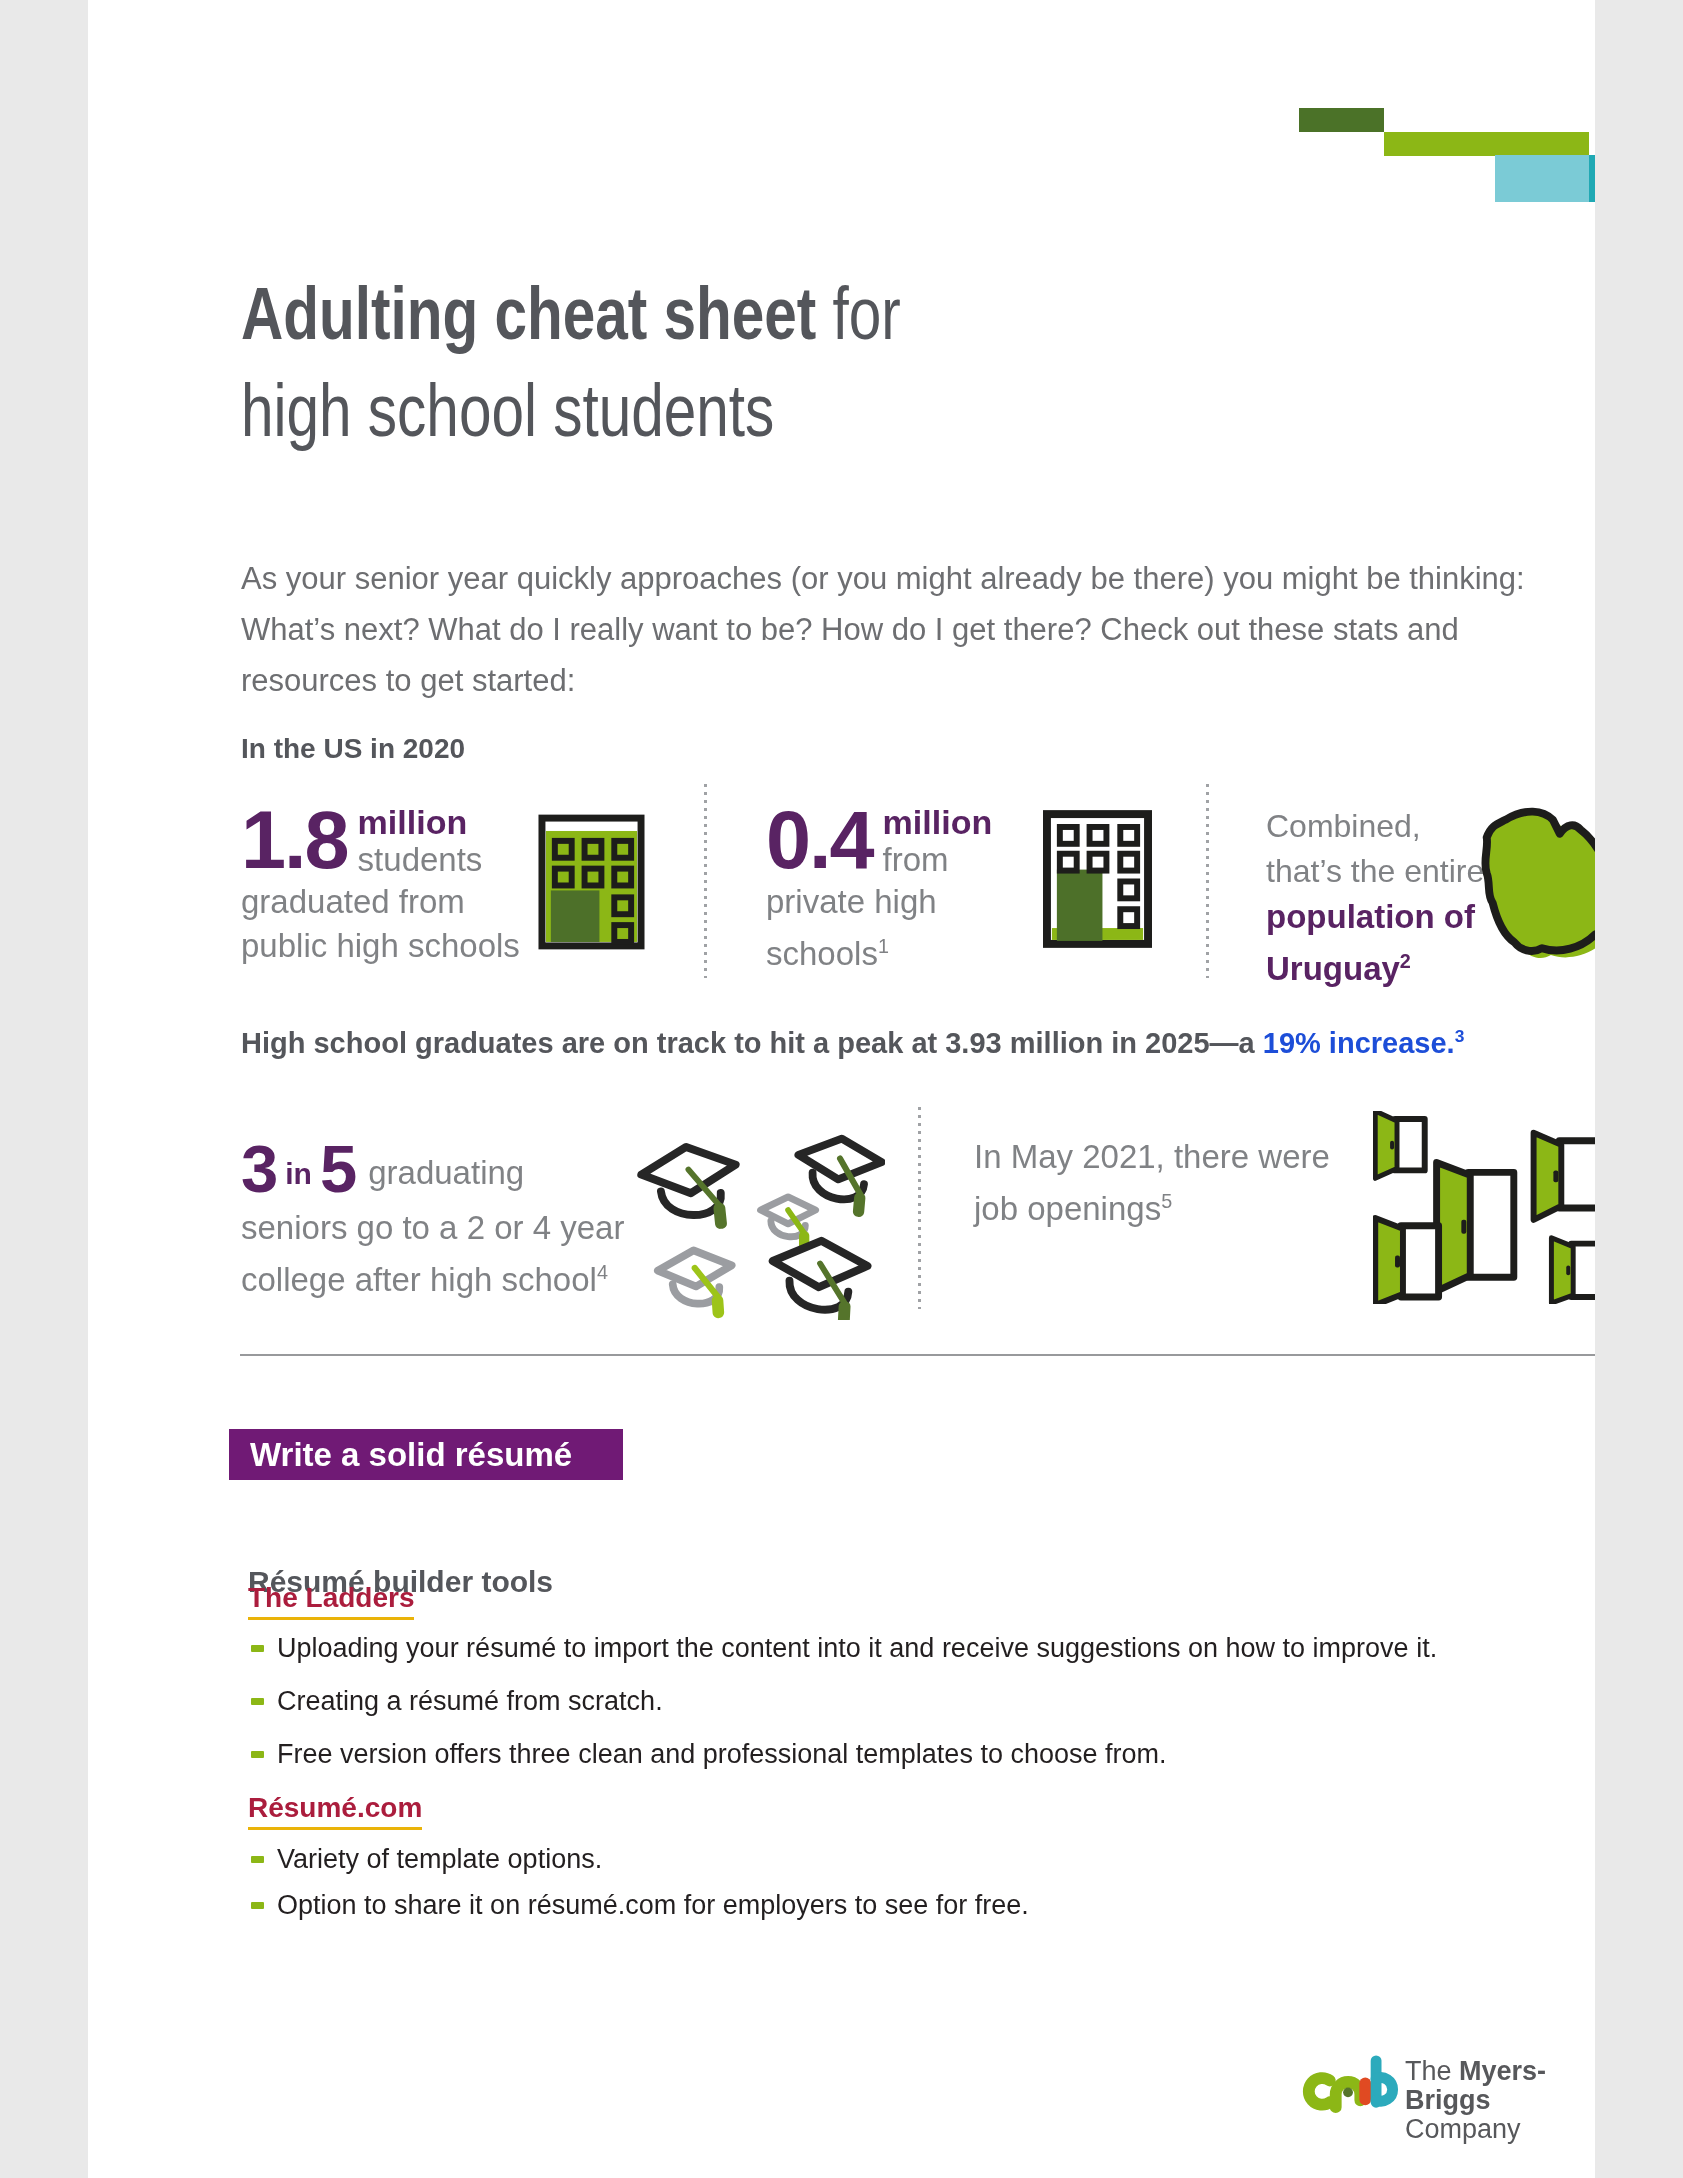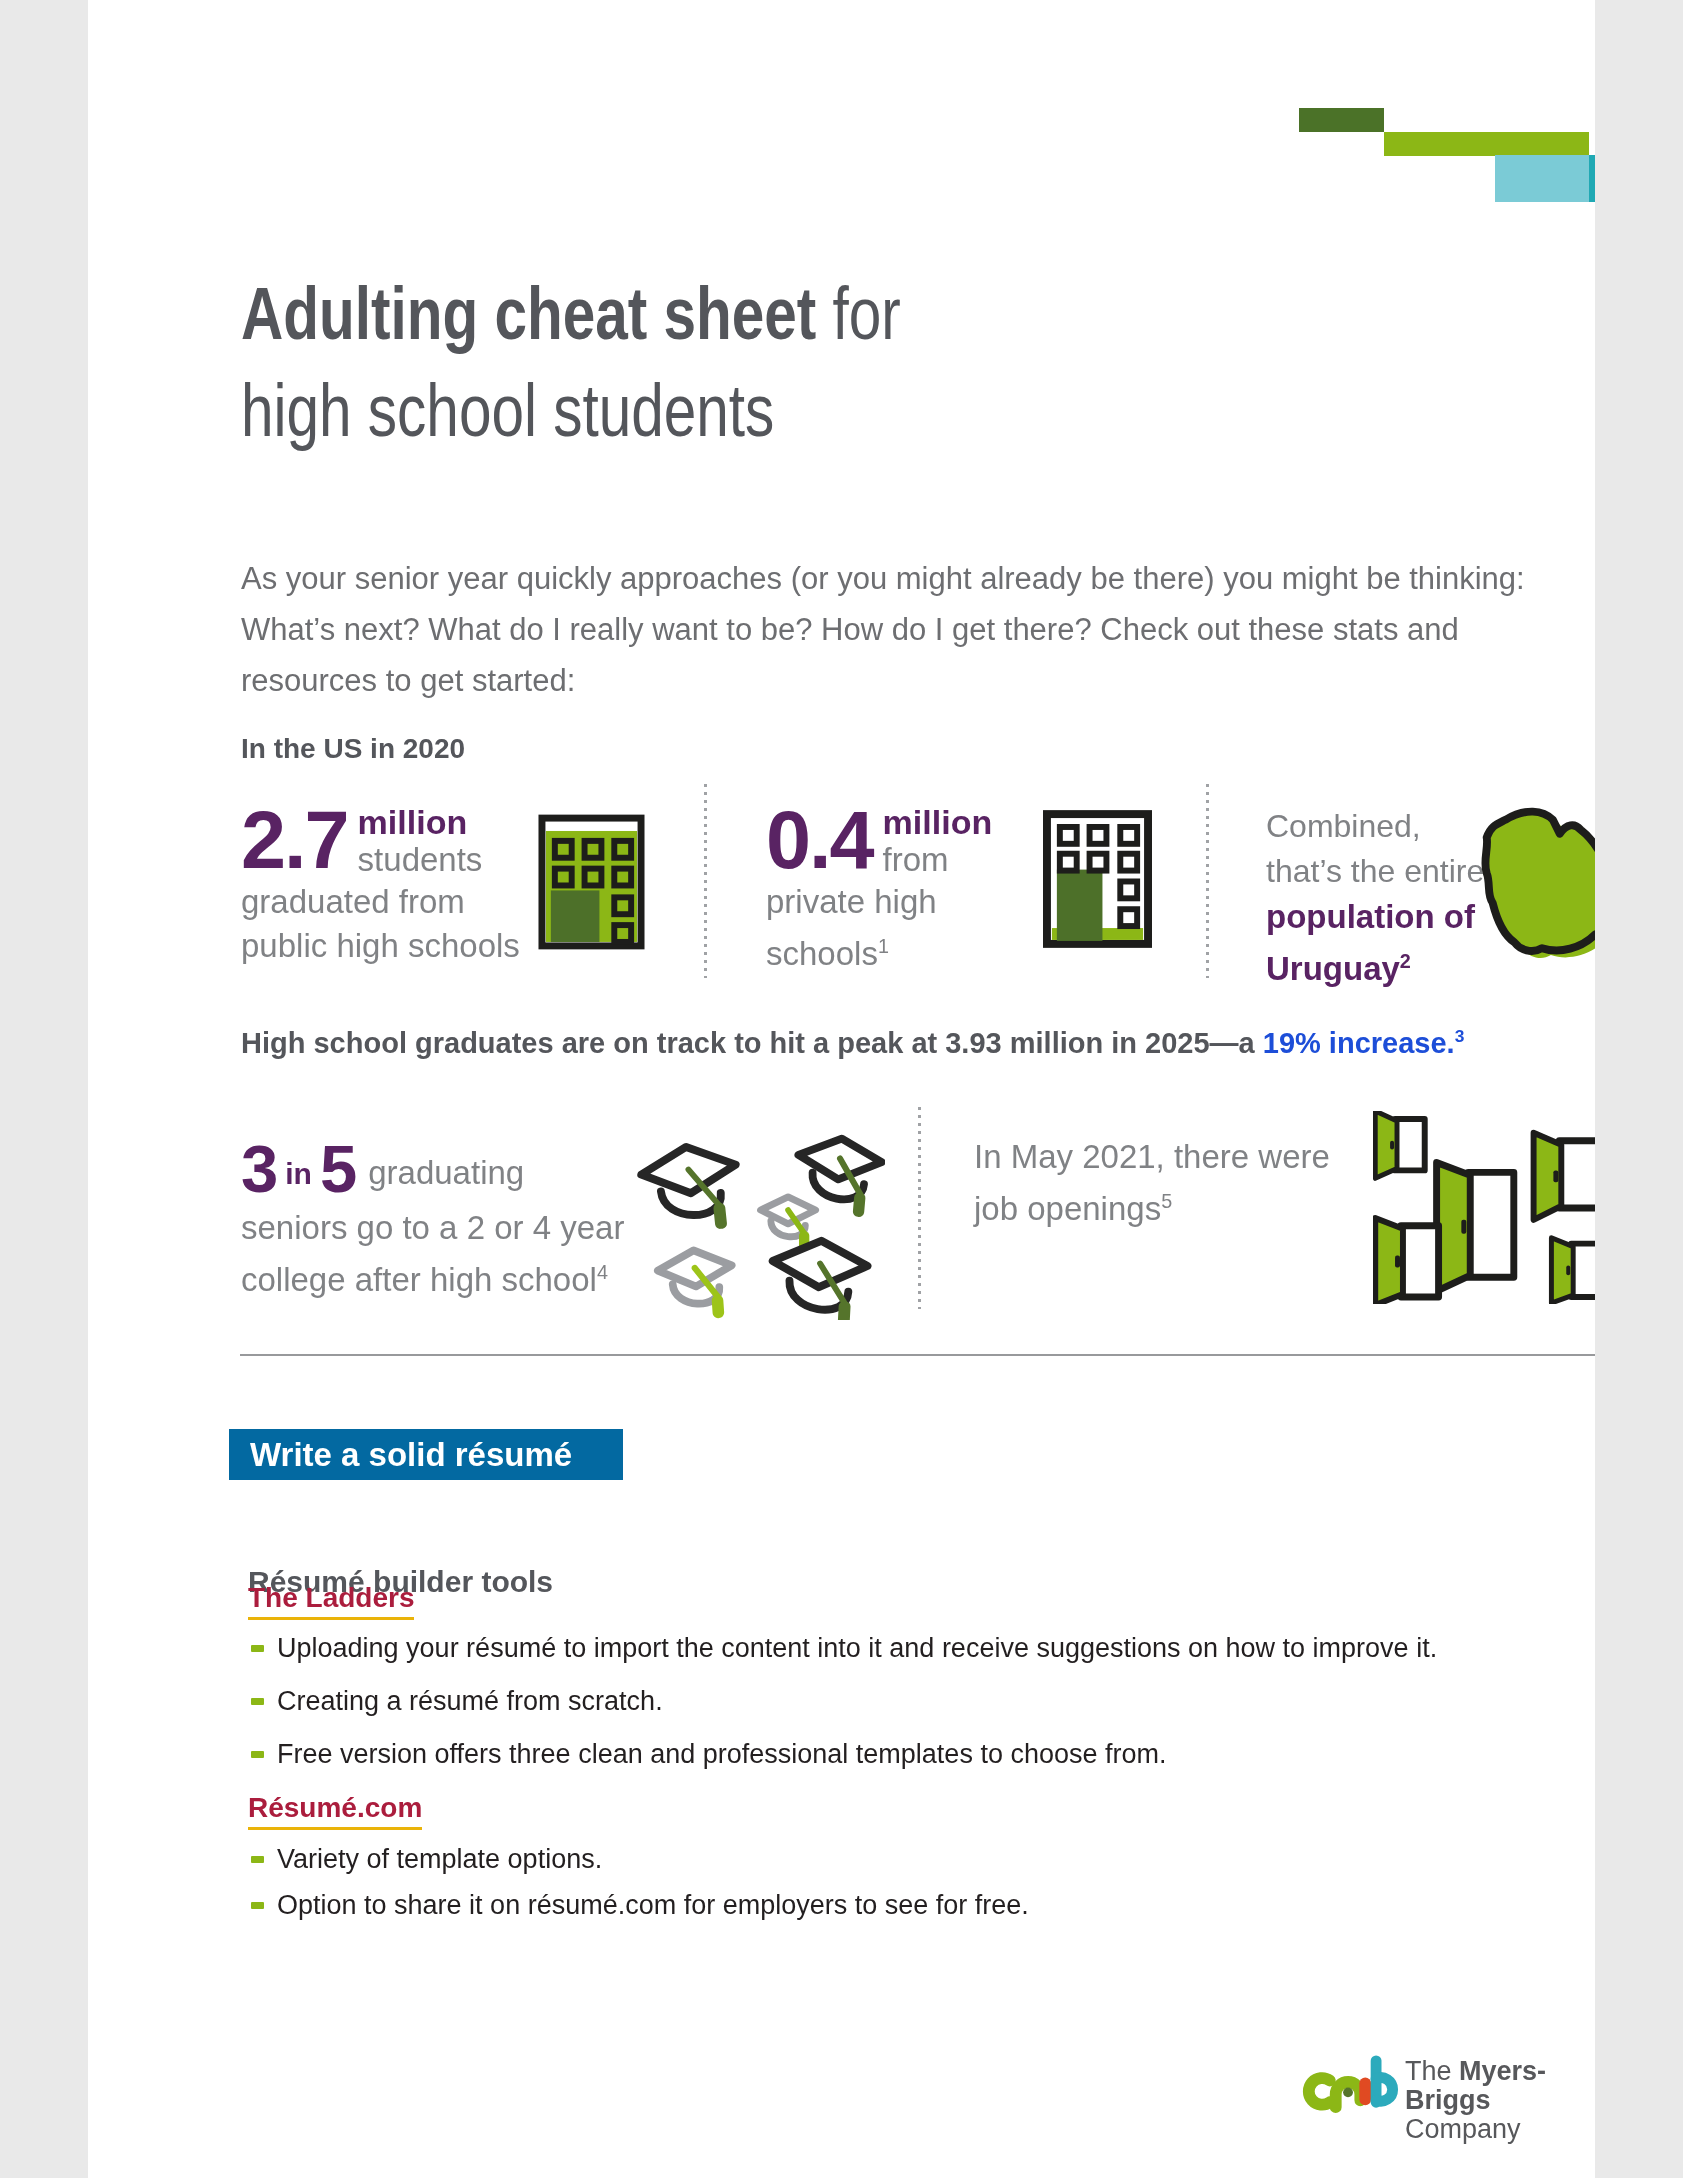--- a/index.html
+++ b/index.html
@@ -53,21 +53,21 @@
   .r2top { display:flex; align-items:flex-end; }
   .r2num { color:#592363; font-weight:700; font-size:67px; line-height:59px; letter-spacing:-1px; }
   .r2in  { color:#592363; font-weight:700; font-size:30px; line-height:48px; margin:0 8px; }
   .r2tail{ color:#808285; font-size:33px; line-height:50px; margin-left:12px; font-weight:400; }
   .bigpurple { color:#592363; font-weight:700; font-size:61px; line-height:65px;
                display:inline-block; transform:scaleX(.9); transform-origin:left; letter-spacing:-1px; }
 
   .hr { left:152px; top:1354px; width:1379px; height:2px; background:#98999c; }
 
   
-  .banner { left:141px; top:1429px; width:394px; height:51px; background:#0369a1;
+  .banner { left:141px; top:1429px; width:394px; height:51px; background:#701a75;
             color:#ffffff; font-size:33px; font-weight:700; line-height:51px; padding-left:21px; }
   .subhead { left:160px; top:1533px; color:#54565b; font-size:30px; font-weight:700;margin-top:32px; }
   .linkhead { position:absolute; color:#ab1d3d; font-size:28px; font-weight:700;
               border-bottom:3px solid #eab308; padding-bottom:3px; cursor:pointer; }
   .bullets { position:absolute; }
   .bullet { display:flex; align-items:flex-start; }
   .bullet .mark { flex:0 0 auto; width:13px; height:7px; background:#8cb716;
                   border-radius:1px; margin:13px 13px 0 0; }
   .bullet .txt { color:#231f20; font-size:27px; line-height:33px; font-weight:400; }
 
@@ -91,21 +91,21 @@
     <div><span class="bold">Adulting cheat sheet</span><span class="light"> for</span></div>
     <div class="light">high school students</div>
   </h1>
 
   <p class="abs intro">As your senior year quickly approaches (or you might already be there) you might be thinking: What’s next? What do I really want to be? How do I get there? Check out these stats and resources to get started:</p>
 
   <div class="abs kicker">In the US in 2020</div>
 
   <div class="stat" style="left:153px; top:802px; width:297px;">
     <div class="stat-top">
-      <span class="bignum">2.7</span>
+      <span class="bignum">1.8</span>
       <span class="stack">
         <span class="unit">million</span>
         <span class="after">students</span>
       </span>
     </div>
     <div class="statline">graduated from</div>
     <div class="statline">public high schools</div>
   </div>
 
   <svg class="abs" style="left:450px; top:814px;" width="107" height="136" viewBox="0 0 108 137">

